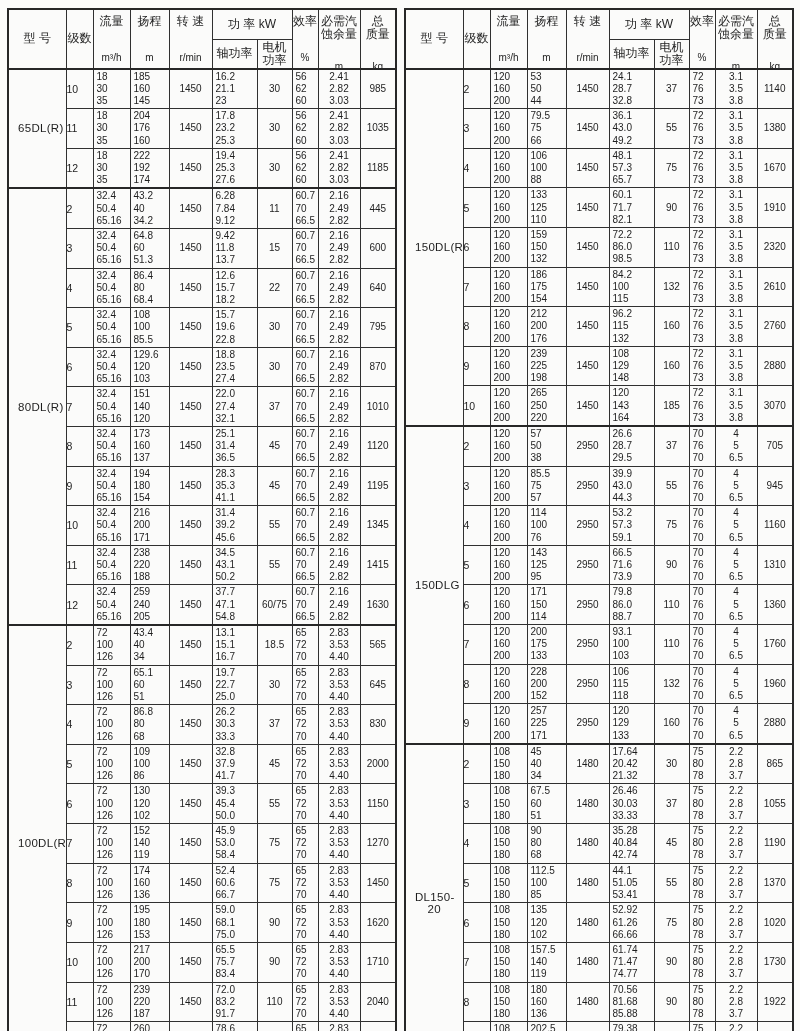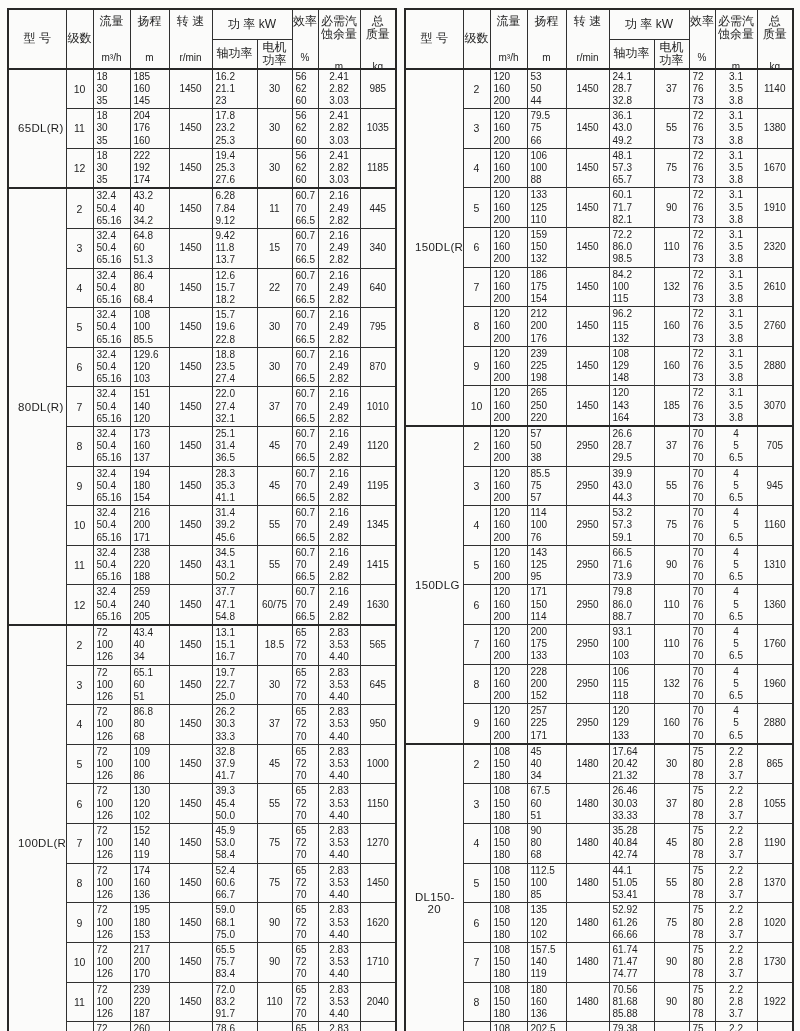--- a/index.html
+++ b/index.html
@@ -16,21 +16,21 @@
   thead .h-bot{height:24px;font-size:11px;}
   .vwrap{display:flex;flex-direction:column;justify-content:space-between;
     align-items:center;height:48px;padding:2px 0;gap:20px;}
   .unit{font-size:10px;line-height:11px;}
   .lbl{font-size:12px;line-height:13px;}
   
   tbody tr{height:38px;}
   tbody td{font-size:10px;line-height:12.2px;padding:1px 1px 1px 3px;text-align:left;}
   tbody td.mid{text-align:center;padding:1px 0;}
   td.model{font-size:11.5px;text-align:center;letter-spacing:.3px;padding:9px;}
-  td.stage{font-size:10.5px;text-align:center;padding:0;}
+  td.stage{font-size:10.5px;text-align:left;padding:0;}
   tr.sec-top td{border-top:2px solid #272727;}
 </style>
 </head>
 <body>
 
 <div class="page">
   <div class="tables">
     <div id="tbl-0">
         <table class="pump">
     <colgroup>
@@ -141,21 +141,21 @@
             </tr>
             <tr class="">
               <td class="stage">3</td>
         <td>32.4<br>50.4<br>65.16</td>
         <td>64.8<br>60<br>51.3</td>
         <td class="mid">1450</td>
         <td>9.42<br>11.8<br>13.7</td>
         <td class="mid">15</td>
         <td>60.7<br>70<br>66.5</td>
         <td class="mid">2.16<br>2.49<br>2.82</td>
-        <td class="mid">340</td>
+        <td class="mid">600</td>
             </tr>
             <tr class="">
               <td class="stage">4</td>
         <td>32.4<br>50.4<br>65.16</td>
         <td>86.4<br>80<br>68.4</td>
         <td class="mid">1450</td>
         <td>12.6<br>15.7<br>18.2</td>
         <td class="mid">22</td>
         <td>60.7<br>70<br>66.5</td>
         <td class="mid">2.16<br>2.49<br>2.82</td>
@@ -274,32 +274,32 @@
             </tr>
             <tr class="">
               <td class="stage">4</td>
         <td>72<br>100<br>126</td>
         <td>86.8<br>80<br>68</td>
         <td class="mid">1450</td>
         <td>26.2<br>30.3<br>33.3</td>
         <td class="mid">37</td>
         <td>65<br>72<br>70</td>
         <td class="mid">2.83<br>3.53<br>4.40</td>
-        <td class="mid">950</td>
+        <td class="mid">830</td>
             </tr>
             <tr class="">
               <td class="stage">5</td>
         <td>72<br>100<br>126</td>
         <td>109<br>100<br>86</td>
         <td class="mid">1450</td>
         <td>32.8<br>37.9<br>41.7</td>
         <td class="mid">45</td>
         <td>65<br>72<br>70</td>
         <td class="mid">2.83<br>3.53<br>4.40</td>
-        <td class="mid">1000</td>
+        <td class="mid">2000</td>
             </tr>
             <tr class="">
               <td class="stage">6</td>
         <td>72<br>100<br>126</td>
         <td>130<br>120<br>102</td>
         <td class="mid">1450</td>
         <td>39.3<br>45.4<br>50.0</td>
         <td class="mid">55</td>
         <td>65<br>72<br>70</td>
         <td class="mid">2.83<br>3.53<br>4.40</td>

